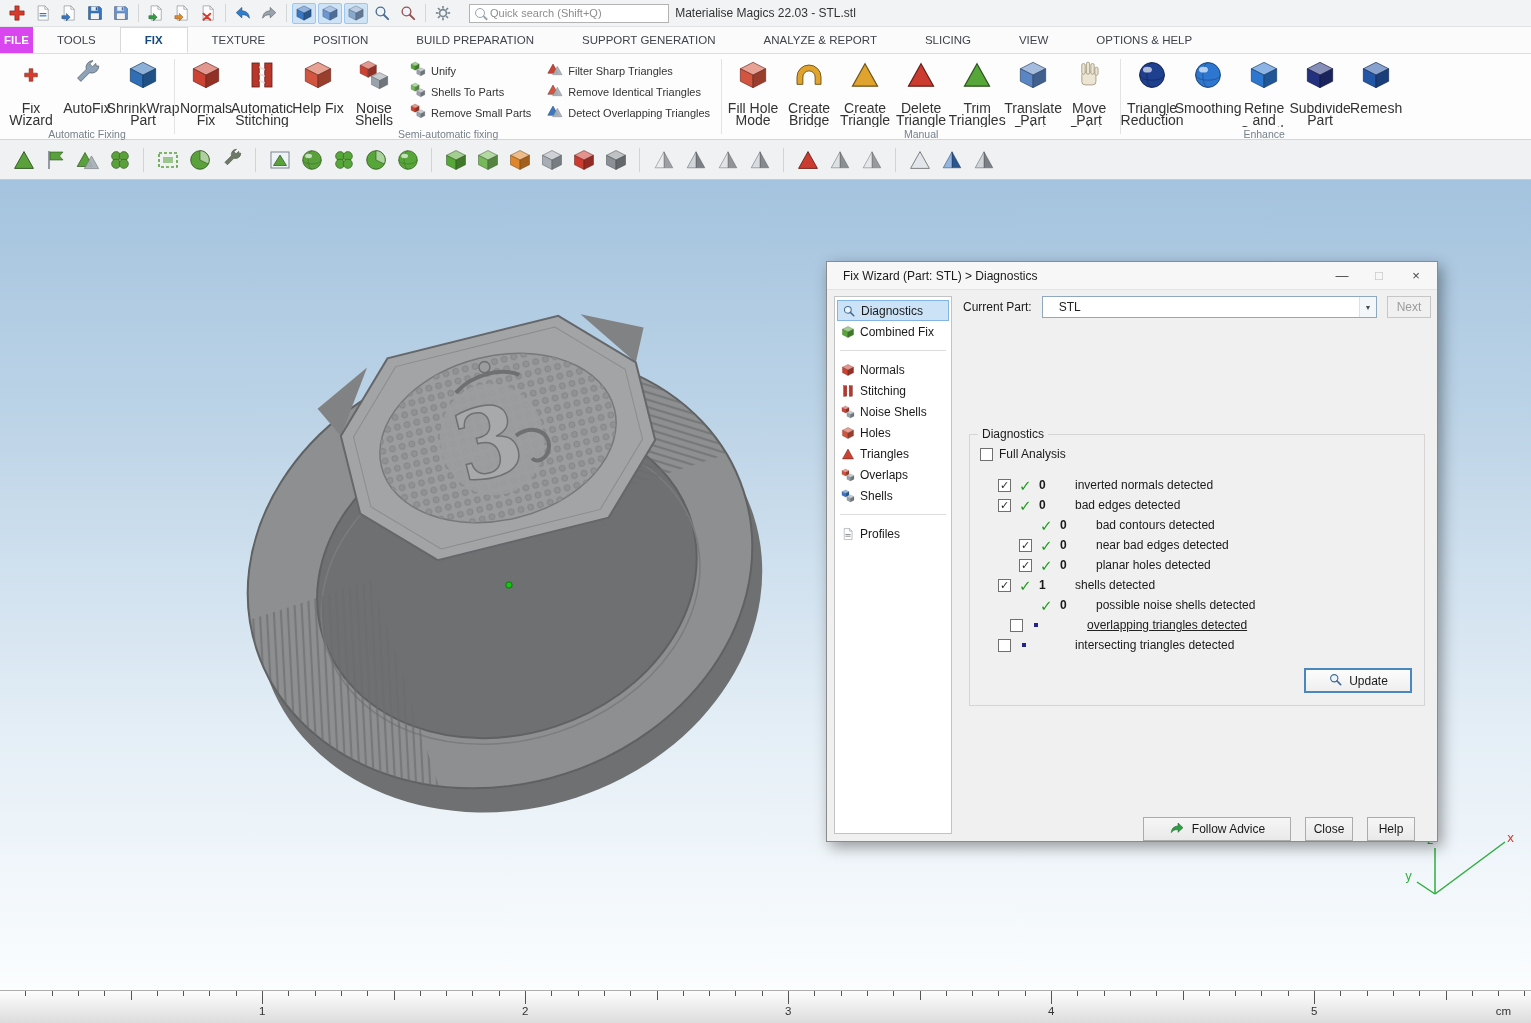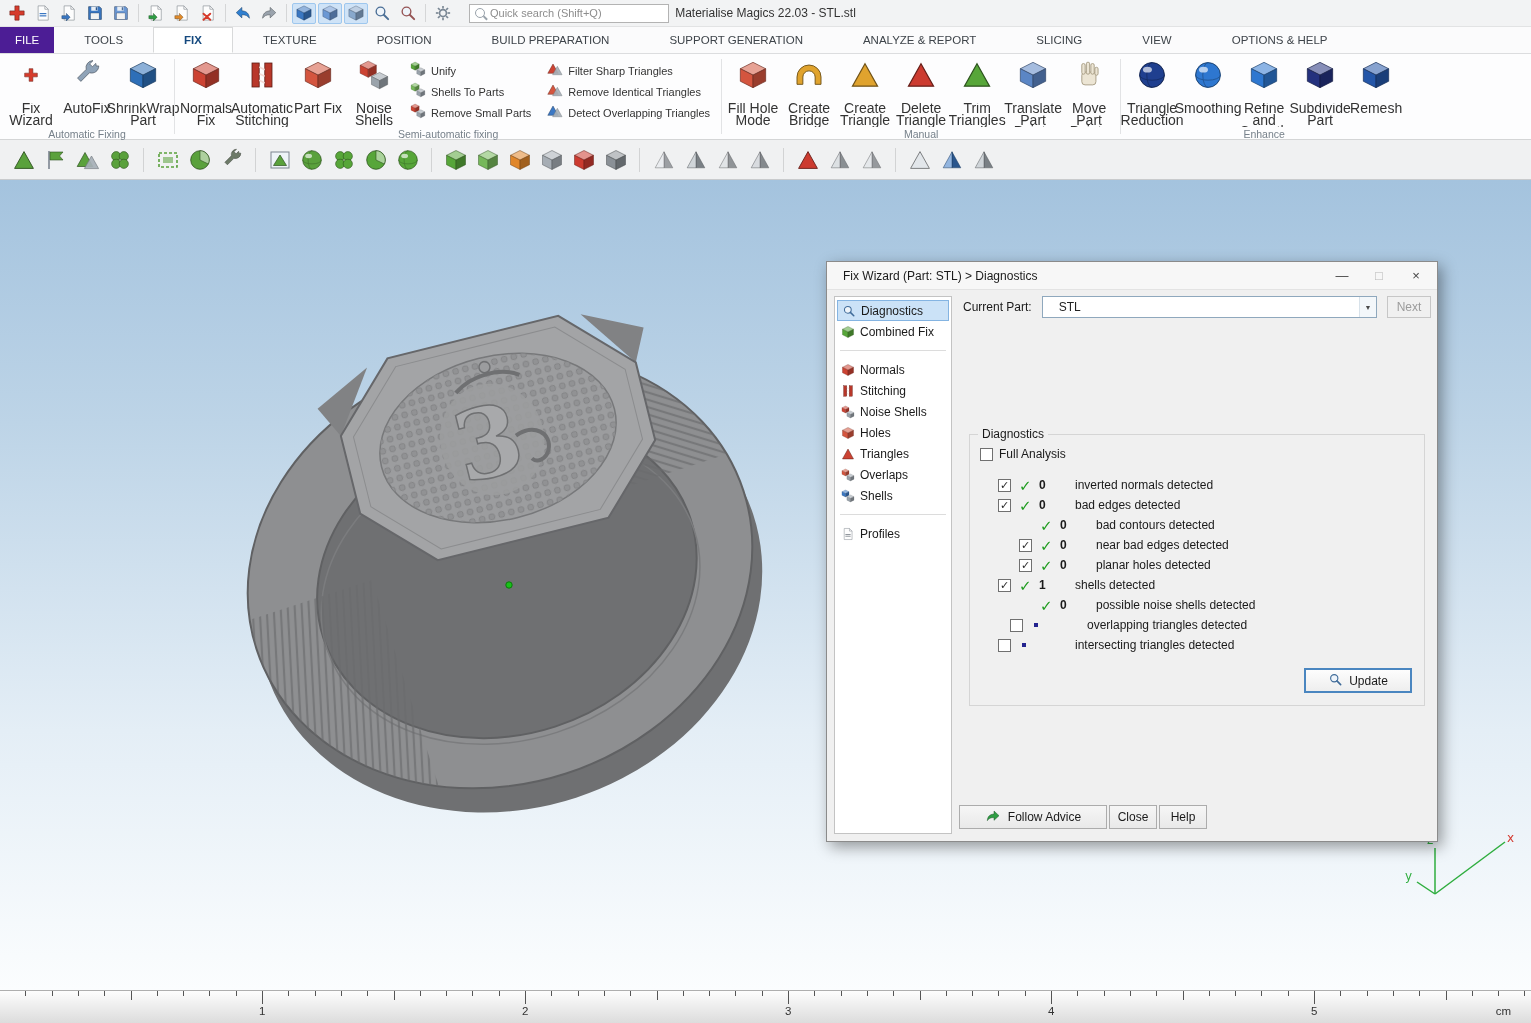--- a/index.html
+++ b/index.html
@@ -17,22 +17,22 @@
   .searchbox{margin-left:14px;width:200px;height:19px;border:1px solid #b3b3b3;background:#fff;
     font-size:11px;color:#8d8d8d;padding:0 5px;display:flex;align-items:center;gap:5px}
   .search-glyph{width:10px;height:10px;border:1.5px solid #9aa3ab;border-radius:50%;position:relative;flex:none}
   .search-glyph::after{content:"";position:absolute;width:5px;height:1.5px;background:#9aa3ab;
     transform:rotate(45deg);left:7px;top:8px}
   #title-text{position:absolute;left:50%;transform:translateX(-50%);font-size:12px;color:#333;white-space:nowrap}
 
   
   #menubar{position:absolute;left:0;top:27px;width:100%;height:27px;background:#fbfbfc;
     border-bottom:1px solid #dcdddf;display:flex;align-items:stretch}
-  .tab{padding:0 30px;display:flex;align-items:center;font-size:11.5px;color:#3e444a;cursor:default;white-space:nowrap}
-  .tab.file{background:#4c1d95;color:#fff;font-weight:normal;padding:0 15px}
+  .tab{padding:0 24px;display:flex;align-items:center;font-size:11.5px;color:#3e444a;cursor:default;white-space:nowrap}
+  .tab.file{background:#d946ef;color:#fff;font-weight:bold;padding:0 4px}
   .tab.active{background:#fff;border:1px solid #d8d9da;border-bottom:1px solid #fff;color:#14497e;font-weight:bold}
 
   
   #ribbon{position:absolute;left:0;top:54px;width:100%;height:86px;background:#fdfdfe;
     border-bottom:1px solid #d4d5d6;display:flex}
   .rgroup{display:flex;flex-direction:column;padding:1px 3px 0}
   .ritems{flex:1;display:flex;align-items:flex-start}
   .glabel{height:16px;font-size:10.5px;color:#76808a;text-align:center;line-height:14px}
   .rsep{width:1px;background:#e2e3e5;margin:5px 0}
   .ritem{width:56px;display:flex;flex-direction:column;align-items:center;padding-top:4px;cursor:default}
@@ -95,21 +95,21 @@
   #diag-rows{position:absolute;left:28px;top:40px;right:10px}
   .diag-row{display:flex;align-items:center;height:20px}
   .cbcell{width:21px;display:flex;align-items:center}
   .stcell{width:20px;display:flex;align-items:center}
   .gcheck{color:#1e9c1e;font-weight:bold;font-size:15px;line-height:15px}
   .bdot{width:4px;height:4px;background:#23238f;display:inline-block;margin-left:3px}
   .cnt{width:36px;font-weight:bold;color:#1a1a1a}
   .dlabel{color:#1a1a1a}
   #update-btn{position:absolute;right:12px;bottom:12px;width:108px;height:25px;gap:6px;
     border:2px solid #4a86c0;background:linear-gradient(#fdfdfd,#eee)}
-  .dbuttons{position:absolute;left:132px;right:22px;bottom:12px;display:flex;justify-content:flex-start;gap:2px}
+  .dbuttons{position:absolute;left:132px;right:22px;bottom:0;display:flex;justify-content:flex-end;gap:14px}
   #follow-advice-btn{width:148px;gap:7px}
   #close-btn,#help-btn{width:48px}
 
   
   #ruler{position:absolute;left:0;bottom:0;width:100%;height:33px;
     background:linear-gradient(#fdfdfd,#dcdcdc);border-top:1px solid #aeaeae}
   .tick{position:absolute;top:0;width:1px;background:#555}
   .rnum{position:absolute;top:14px;font-size:11.5px;color:#333}
   #ruler-unit{position:absolute;right:20px;top:14px;font-size:11.5px;color:#333}
 </style>
@@ -317,21 +317,21 @@
             <div class="rlabel">Automatic Stitching</div>
           </div>
           <div class="ritem">
             <div class="ricon">
               <svg width="32" height="32" viewBox="0 0 24 24">
                 <polygon points="12,2.5 21.5,7.3 12,12.1 2.5,7.3" fill="rgb(231,162,149)" stroke="rgb(106,43,32)" stroke-width=".5"></polygon>
                 <polygon points="2.5,7.3 12,12.1 12,21.5 2.5,16.7" fill="#d4553f" stroke="rgb(106,43,32)" stroke-width=".5"></polygon>
                 <polygon points="21.5,7.3 12,12.1 12,21.5 21.5,16.7" fill="rgb(153,61,45)" stroke="rgb(106,43,32)" stroke-width=".5"></polygon>
               </svg>
             </div>
-            <div class="rlabel">Part Fix</div>
+            <div class="rlabel">Help Fix</div>
           </div>
           <div class="ritem">
             <div class="ricon">
               <svg width="32" height="32" viewBox="0 0 24 24">
                 <g transform="scale(.64)">
                   <polygon points="12,2.5 21.5,7.3 12,12.1 2.5,7.3" fill="rgb(227,152,143)" stroke="rgb(102,34,26)" stroke-width=".5"></polygon>
                   <polygon points="2.5,7.3 12,12.1 12,21.5 2.5,16.7" fill="#cc4333" stroke="rgb(102,34,26)" stroke-width=".5"></polygon>
                   <polygon points="21.5,7.3 12,12.1 12,21.5 21.5,16.7" fill="rgb(147,48,37)" stroke="rgb(102,34,26)" stroke-width=".5"></polygon>
                 </g>
                 <g transform="translate(8.5,8.5) scale(.64)">
@@ -1019,21 +1019,21 @@
                 <span class="dlabel">shells detected</span>
               </div>
               <div class="diag-row" style="padding-left: 21px;">
                 <span class="cbcell"></span>
                 <span class="stcell">
                   <span class="gcheck">✓</span>
                 </span>
                 <span class="cnt">0</span>
                 <span class="dlabel">possible noise shells detected</span>
               </div>
-              <div class="diag-row" style="padding-left: 12px;">
+              <div class="diag-row" style="padding-left: 12px; text-decoration: underline;">
                 <span class="cbcell">
                   <span class="cb"></span>
                 </span>
                 <span class="stcell">
                   <span class="bdot"></span>
                 </span>
                 <span class="cnt"></span>
                 <span class="dlabel">overlapping triangles detected</span>
               </div>
               <div class="diag-row" style="padding-left: 0px;">

